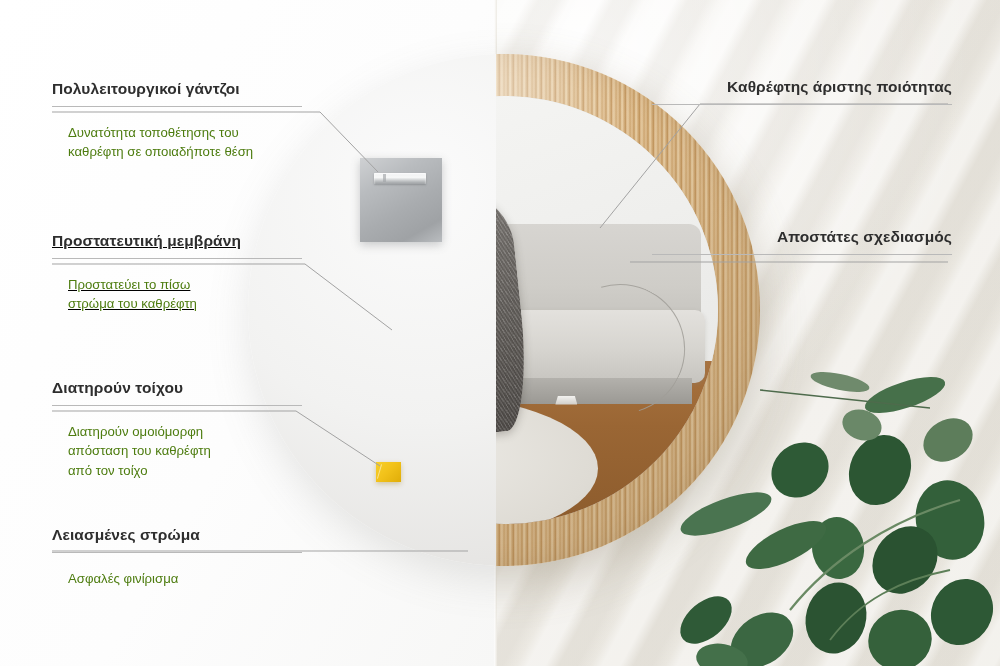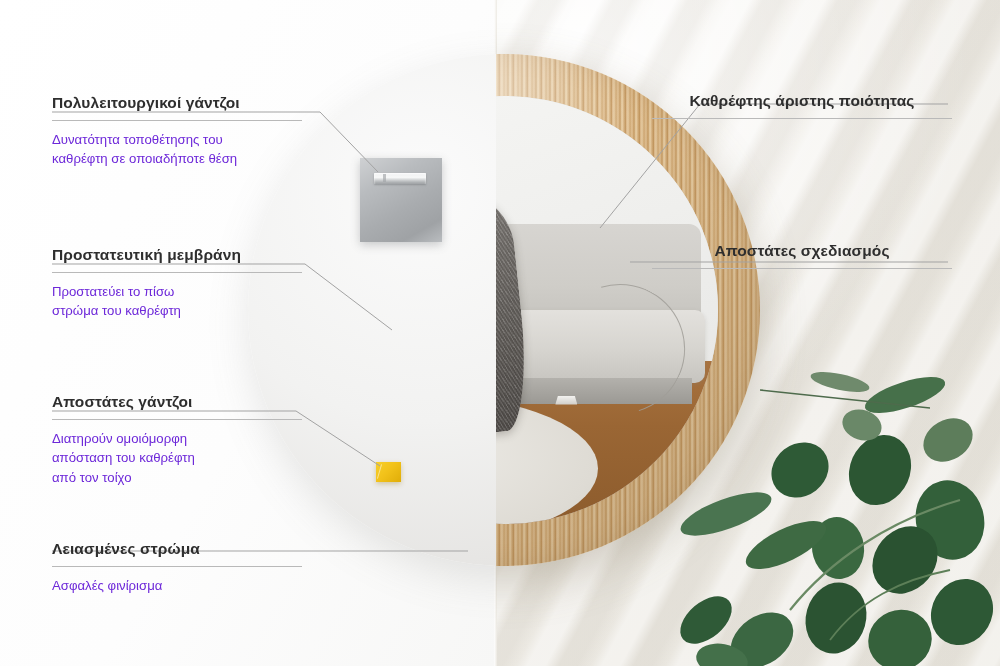--- a/index.html
+++ b/index.html
@@ -165,30 +165,30 @@
     background:linear-gradient(to bottom,#f3f2f0,#cfcdc8);
     clip-path:polygon(12% 0,88% 0,100% 100%,0 100%);
   }
 
   
   .leaves{position:absolute;left:0;top:0;width:1000px;height:666px;pointer-events:none;}
 
   
   .callout{position:absolute;}
   .callout h3{
-    margin:16px 0 7px 0;font-size:15.5px;font-weight:bold;color:#2e2e2e;
+    margin:2px 0 7px 0;font-size:15.5px;font-weight:bold;color:#2e2e2e;
     letter-spacing:.1px;line-height:1.2;
   }
   .callout .rule{height:1px;background:#b9b9b9;margin-bottom:9px;}
   .callout p{
-    margin:0;font-size:13.2px;line-height:1.5;color:#6d28d9;font-weight:normal;
+    margin:16px;font-size:13.2px;line-height:1.5;color:#4d7c0f;font-weight:normal;
     white-space:pre-line;
   }
   .co-left{left:52px;text-align:left;}
-  .co-right{text-align:center;}
+  .co-right{text-align:right;}
 
   .leaderlayer{position:absolute;left:0;top:0;width:1000px;height:666px;pointer-events:none;}
 </style>
 </head>
 <body>
 
 <div id="stage">
 
   <div class="half-left"></div>
   <div class="half-right">
@@ -263,29 +263,29 @@
     </g>
   </svg>
 
   <div class="callout co-left" style="top:78px;width:250px;">
     <h3>Πολυλειτουργικοί γάντζοι</h3>
     <div class="rule"></div>
     <p>Δυνατότητα τοποθέτησης του
 καθρέφτη σε οποιαδήποτε θέση</p>
   </div>
 
-  <div class="callout co-left" style="top:230px;width:250px;">
+  <div class="callout co-left" style="top:230px;width:250px;text-decoration:underline;">
     <h3>Προστατευτική μεμβράνη</h3>
     <div class="rule"></div>
     <p>Προστατεύει το πίσω
 στρώμα του καθρέφτη</p>
   </div>
 
   <div class="callout co-left" style="top:377px;width:250px;">
-    <h3>Αποστάτες γάντζοι</h3>
+    <h3>Διατηρούν τοίχου</h3>
     <div class="rule"></div>
     <p>Διατηρούν ομοιόμορφη
 απόσταση του καθρέφτη
 από τον τοίχο</p>
   </div>
 
   <div class="callout co-left" style="top:524px;width:250px;">
     <h3>Λειασμένες στρώμα</h3>
     <div class="rule"></div>
     <p>Ασφαλές φινίρισμα</p>

